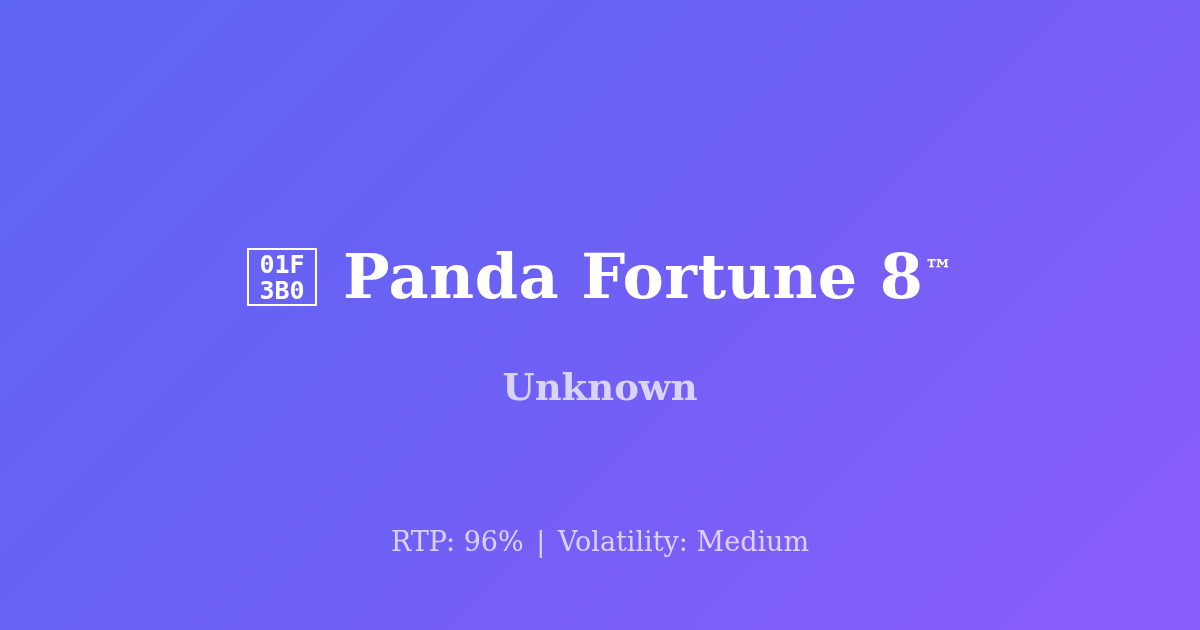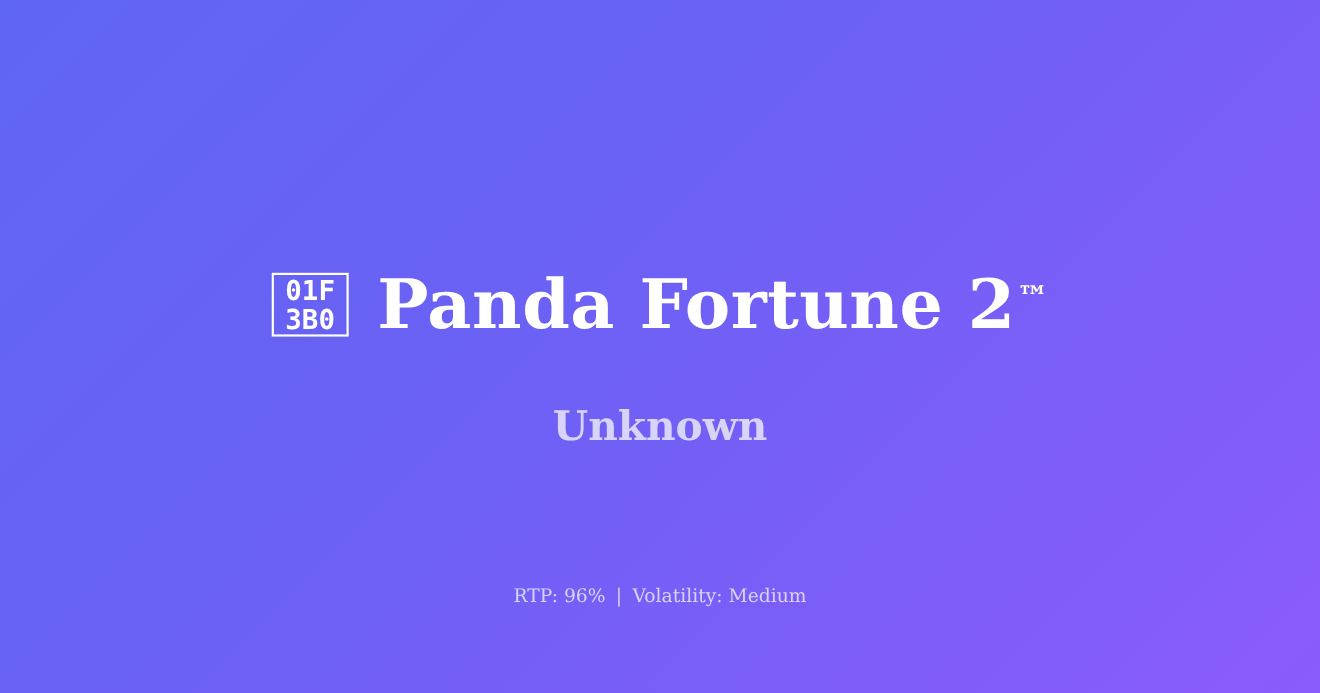--- a/index.html
+++ b/index.html
@@ -106,21 +106,21 @@
 
   
   .stats-footer {
     position: absolute;
     top: 526px;
     left: 0;
     right: 0;
     text-align: center;
     font-family: "DejaVu Serif", "Liberation Serif", serif;
     font-weight: 400;
-    font-size: 17px;
+    font-size: 27px;
     line-height: 32px;
     color: rgba(255, 255, 255, 0.72);
     white-space: nowrap;
   }
 
   .stats-footer .sep {
     padding: 0 4px;
   }
 </style>
 </head>
@@ -129,21 +129,21 @@
 <div id="og-card">
 
   <div class="title-row">
 
     <span class="tofu-icon">
       <span class="hex-row">01F</span>
       <span class="hex-row">3B0</span>
     </span>
 
     <h1 class="game-title">
-      <span>Panda Fortune 2</span>
+      <span>Panda Fortune 8</span>
         <span class="tm">™</span>
     </h1>
 
   </div>
 
   <p class="provider-subtitle">Unknown</p>
 
   <div class="stats-footer">
     <span>RTP:</span>
     <span>96%</span>

